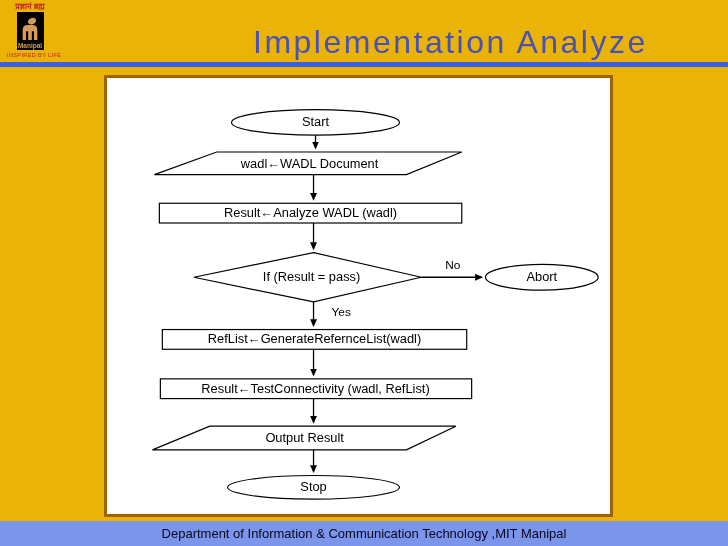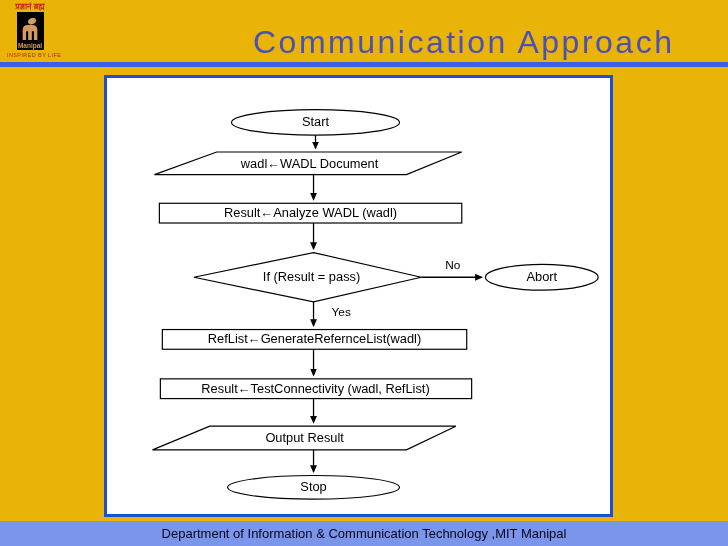--- a/index.html
+++ b/index.html
@@ -33,21 +33,21 @@
     color:#4a51b5; white-space:nowrap;
   }
   .title-rule {
     position:absolute; left:0; top:62px; width:728px; height:5px;
     background:#3a5fe8;
   }
 
   
   .diagram {
     position:absolute; left:104px; top:75px; width:509px; height:442px;
-    border:3px solid #1d4ed8; background:#fff;
+    border:3px solid #a16207; background:#fff;
   }
   .diagram svg { position:absolute; left:0; top:0; width:100%; height:100%; }
   .flow-shape { fill:#ffffff; stroke:#000000; stroke-width:1.2; }
   .flow-line  { stroke:#000000; stroke-width:1.3; fill:none; }
   .flow-text  { font-family:"Liberation Sans",sans-serif; font-size:13px; fill:#000;
                 text-anchor:middle; }
   .edge-text  { font-family:"Liberation Sans",sans-serif; font-size:12px; fill:#000;
                 text-anchor:middle; }
 
   
@@ -67,21 +67,21 @@
     <div class="logo-box">
       <svg width="22" height="24" viewBox="0 0 24 26">
         <ellipse cx="14.2" cy="4.4" rx="4.6" ry="3.3" fill="#d59a5c" transform="rotate(-24 14.2 4.4)"></ellipse>
         <path fill="#d59a5c" d="M4,25 V14 Q4,8.5 9.5,8.5 H14.5 Q20,8.5 20,14 V25 H16.3 V15.5 H14 V25 H10 V15.5 H7.7 V25 Z"></path>
       </svg>
       <div class="logo-brand">Manipal</div>
     </div>
     <div class="logo-tagline">INSPIRED BY LIFE</div>
   </div>
 
-  <div class="title">Communication Approach</div>
+  <div class="title">Implementation Analyze</div>
   <div class="title-rule"></div>
 
   <div class="diagram">
     <svg viewBox="0 0 509 442" preserveAspectRatio="none">
       <defs>
         <marker id="arrow" markerWidth="9" markerHeight="8" refX="6.5" refY="3.5" orient="auto" markerUnits="userSpaceOnUse">
           <path d="M0,0 L8,3.5 L0,7 Z" fill="#000"></path>
         </marker>
       </defs>
 

